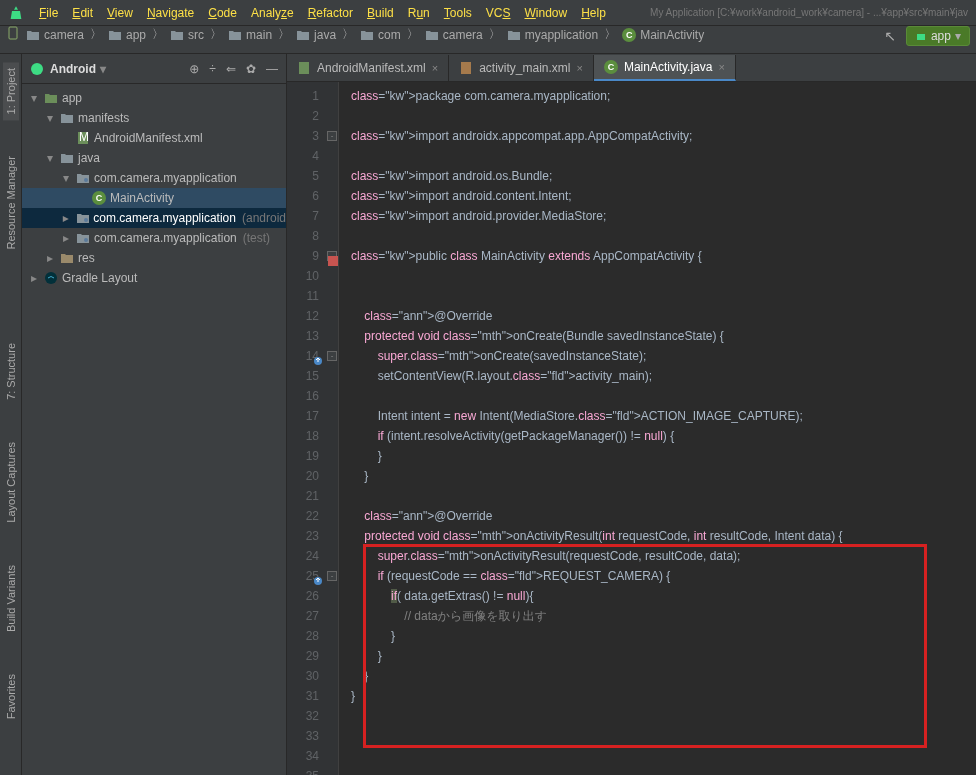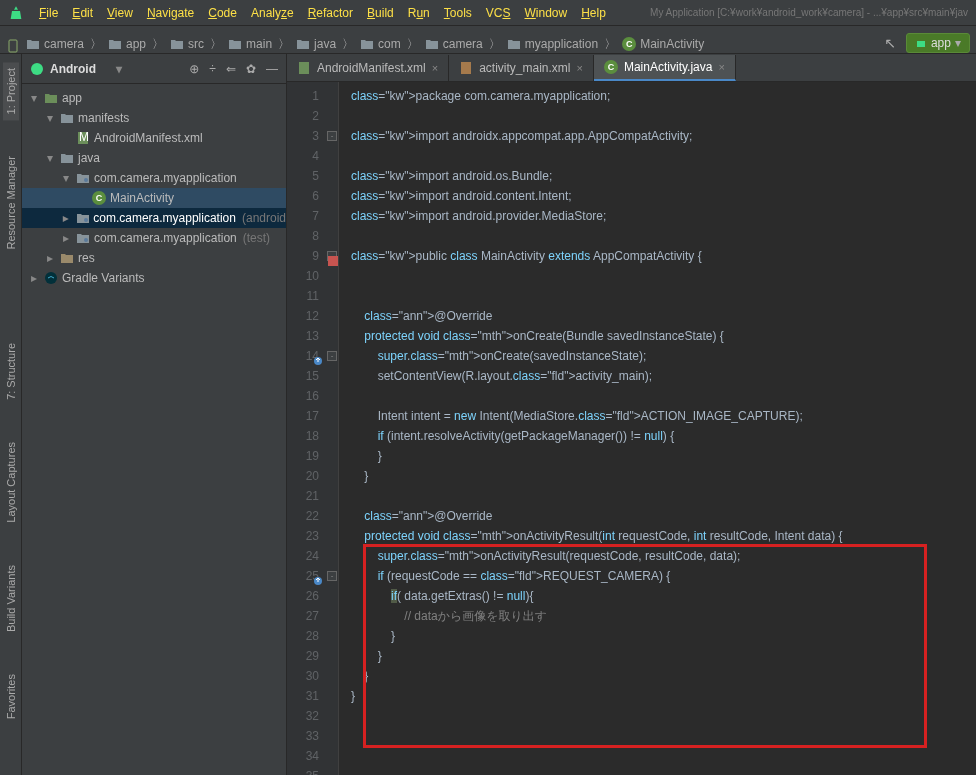--- a/index.html
+++ b/index.html
@@ -2,50 +2,50 @@
 <html><head>
 <meta charset="utf-8">
 <style>
 *{margin:0;padding:0;box-sizing:border-box;font-family:"Segoe UI",Arial,sans-serif;font-size:12px}
 body{background:#3c3f41;color:#bbb;width:976px;height:775px;overflow:hidden;position:relative}
 .menubar{height:26px;background:#3c3f41;display:flex;align-items:center;padding:0 8px;border-bottom:1px solid #282828}
 .menubar .logo{width:16px;height:16px;margin-right:8px}
 .menubar .menu-item{padding:0 7px;color:#fde047;cursor:pointer}
 .menubar .menu-item u{text-decoration:underline}
 .menubar .title{margin-left:auto;color:#777;font-size:10px;white-space:nowrap;overflow:hidden}
-.navbar{height:28px;background:#3c3f41;display:flex;align-items:flex-end;padding:0 6px;border-bottom:1px solid #282828;gap:2px}
+.navbar{height:28px;background:#3c3f41;display:flex;align-items:flex-start;padding:0 6px;border-bottom:1px solid #282828;gap:2px}
 .crumb{display:flex;align-items:center;gap:4px;color:#aaa;padding:2px 4px}
 .fld-icon{width:14px;height:12px}
 .navbar .right{margin-left:auto;display:flex;align-items:center;gap:6px}
 .run-btn{background:#4a7a28;border:1px solid #5a8a38;padding:2px 8px;border-radius:3px;display:flex;align-items:center;gap:4px;color:#ddd}
 .main{display:flex;height:calc(775px - 26px - 28px)}
 .left-gutter{width:22px;background:#3c3f41;border-right:1px solid #282828;display:flex;flex-direction:column;align-items:center;padding-top:8px;gap:30px}
 .left-gutter .vtab{writing-mode:vertical-rl;transform:rotate(180deg);color:#aaa;font-size:11px;padding:6px 2px;cursor:pointer;display:flex;align-items:center;gap:4px}
 .left-gutter .vtab.active{background:#4b4d4f}
 .sidebar{width:265px;background:#3c3f41;border-right:1px solid #282828;display:flex;flex-direction:column}
 .sidebar-header{height:30px;display:flex;align-items:center;padding:0 8px;gap:6px;border-bottom:1px solid #282828}
-.sidebar-header .dd{display:flex;align-items:center;gap:20px;color:#ddd;font-weight:bold}
+.sidebar-header .dd{display:flex;align-items:center;gap:4px;color:#ddd;font-weight:bold}
 .sidebar-header .tools{margin-left:auto;display:flex;gap:10px;color:#aaa}
 .tree{flex:1;padding:4px 0;overflow:auto}
 .tree-row{display:flex;align-items:center;height:20px;padding-left:6px;gap:4px;color:#bbb;cursor:pointer;white-space:nowrap}
 .tree-row.sel{background:#0d293e;color:#fff}
 .tree-row.sel2{background:#2f4b63}
 .tree-row .arrow{width:12px;color:#888;text-align:center}
 .tree-row .dim{color:#777;margin-left:2px}
 .editor-area{flex:1;display:flex;flex-direction:column;background:#2b2b2b;overflow:hidden}
 .tabs{height:28px;background:#3c3f41;display:flex;align-items:flex-end;border-bottom:1px solid #282828}
 .tab{height:26px;display:flex;align-items:center;gap:6px;padding:0 10px;background:#3c3f41;color:#bbb;border-right:1px solid #282828;cursor:pointer}
 .tab.active{background:#4e5254;color:#fff;border-bottom:2px solid #4a88c7}
 .tab .close{color:#888;font-size:11px}
 .code{flex:1;display:flex;font-family:Consolas,monospace;font-size:13px;line-height:20px;position:relative;overflow:hidden}
 .gutter{width:38px;background:#313335;color:#606366;text-align:right;padding:4px 6px 4px 0}
 .foldg{width:14px;background:#313335;border-right:1px solid #404040;position:relative}
 .codelines{flex:1;padding:4px 0 4px 12px;position:relative;color:#a9b7c6}
 .line{height:20px;white-space:pre}
-.kw{color:#7dd3fc}
+.kw{color:#f9a8d4}
 .com{color:#808080}
 .highlight-box{position:absolute;border:3px solid #d62121;pointer-events:none;z-index:10}
 .fold-mark{position:absolute;left:2px;width:10px;height:10px;border:1px solid #666;background:#3c3f41;color:#888;font-size:8px;line-height:8px;text-align:center}
 svg{vertical-align:middle}
 .icon-c{width:14px;height:14px;background:#5b8e3e;border-radius:50%;display:inline-flex;align-items:center;justify-content:center;color:#fff;font-size:9px;font-weight:bold}
 .nav-arrow{color:#aaa;font-size:14px;padding:0 4px}
 .hl{background:#515b47}
 </style>
 </head>
 <body>
@@ -242,21 +242,21 @@
             <path d="M1 2h4l1 1h7v8H1z" fill="#9a8a6b"></path>
           </svg>
           <span>res</span>
         </div>
         <div class="tree-row" style="padding-left: 6px;">
           <span class="arrow">▸</span>
           <svg width="14" height="14">
             <circle cx="7" cy="7" r="6" fill="#02303a"></circle>
             <path d="M4 7q3-3 6 0" stroke="#4ac" fill="none"></path>
           </svg>
-          <span>Gradle Variants</span>
+          <span>Gradle Layout</span>
         </div>
       </div>
   </div>
 
   <div class="editor-area">
     <div class="tabs" id="tabs">
         <div class="tab">
           <svg width="14" height="14">
             <rect x="2" y="1" width="10" height="12" fill="#6b8e5a"></rect>
           </svg>

